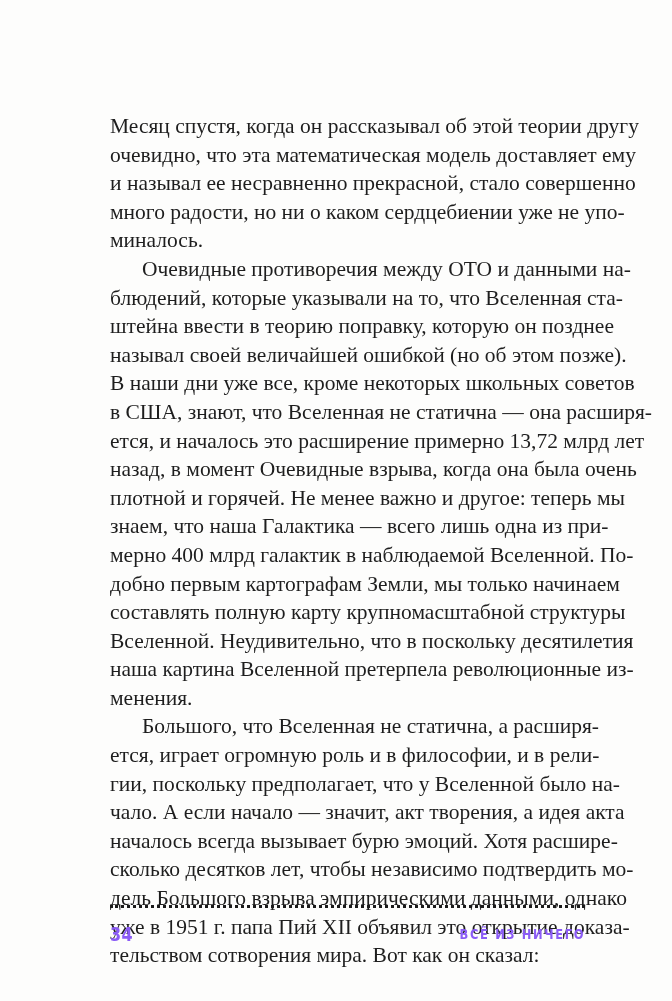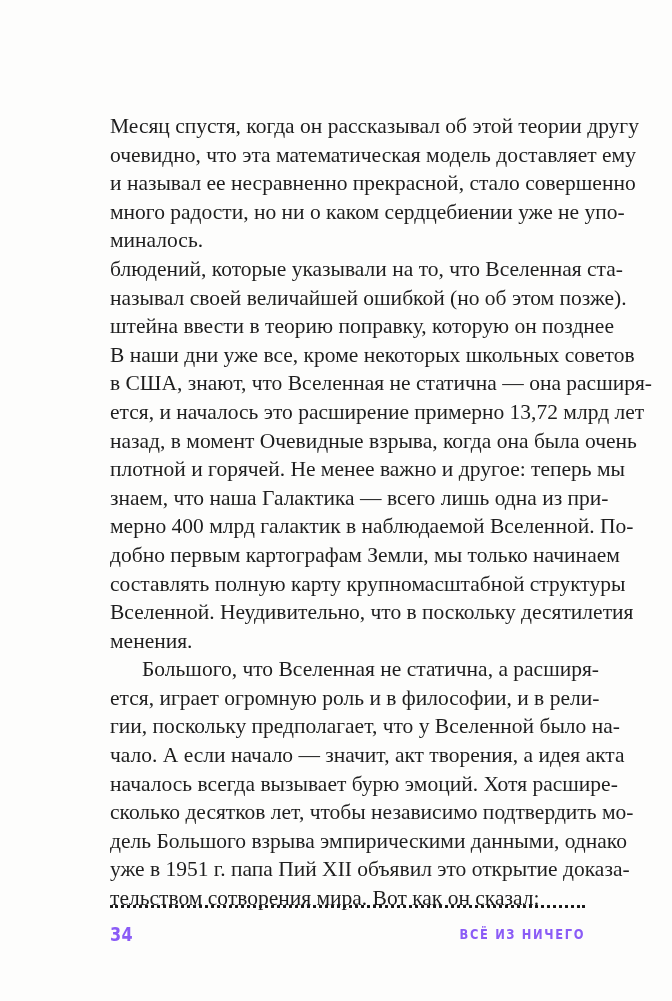--- a/index.html
+++ b/index.html
@@ -88,33 +88,35 @@
 
     <div>
       <span class="line">Месяц спустя, когда он рассказывал об этой теории другу</span>
       <span class="line">очевидно, что эта математическая модель доставляет ему</span>
       <span class="line">и называл ее несравненно прекрасной, стало совершенно</span>
       <span class="line">много радости, но ни о каком сердцебиении уже не упо-</span>
       <span class="line last">миналось.</span>
     </div>
 
     <div>
+      <span class="line indent">Очевидные противоречия между ОТО и данными на-</span>
       <span class="line">блюдений, которые указывали на то, что Вселенная ста-</span>
+      <span class="line">штейна ввести в теорию поправку, которую он позднее</span>
       <span class="line">называл своей величайшей ошибкой (но об этом позже).</span>
-      <span class="line">штейна ввести в теорию поправку, которую он позднее</span>
       <span class="line">В наши дни уже все, кроме некоторых школьных советов</span>
       <span class="line">в США, знают, что Вселенная не статична — она расширя-</span>
       <span class="line">ется, и началось это расширение примерно 13,72 млрд лет</span>
       <span class="line">назад, в момент Очевидные взрыва, когда она была очень</span>
       <span class="line">плотной и горячей. Не менее важно и другое: теперь мы</span>
       <span class="line">знаем, что наша Галактика — всего лишь одна из при-</span>
       <span class="line">мерно 400 млрд галактик в наблюдаемой Вселенной. По-</span>
       <span class="line">добно первым картографам Земли, мы только начинаем</span>
       <span class="line">составлять полную карту крупномасштабной структуры</span>
       <span class="line">Вселенной. Неудивительно, что в поскольку десятилетия</span>
+      <span class="line">наша картина Вселенной претерпела революционные из-</span>
       <span class="line last">менения.</span>
     </div>
 
     <div>
       <span class="line indent">Большого, что Вселенная не статична, а расширя-</span>
       <span class="line">ется, играет огромную роль и в философии, и в рели-</span>
       <span class="line">гии, поскольку предполагает, что у Вселенной было на-</span>
       <span class="line">чало. А если начало — значит, акт творения, а идея акта</span>
       <span class="line">началось всегда вызывает бурю эмоций. Хотя расшире-</span>
       <span class="line">сколько десятков лет, чтобы независимо подтвердить мо-</span>

